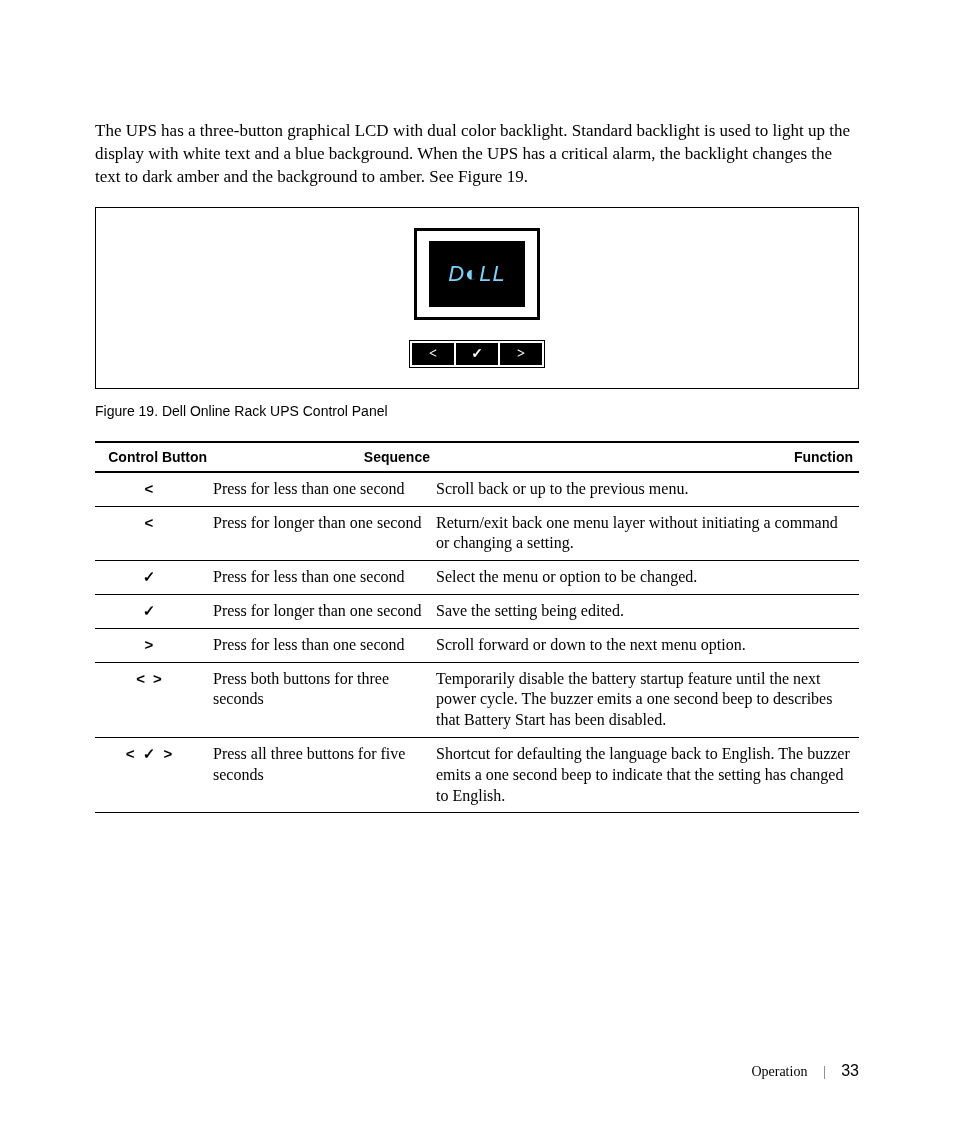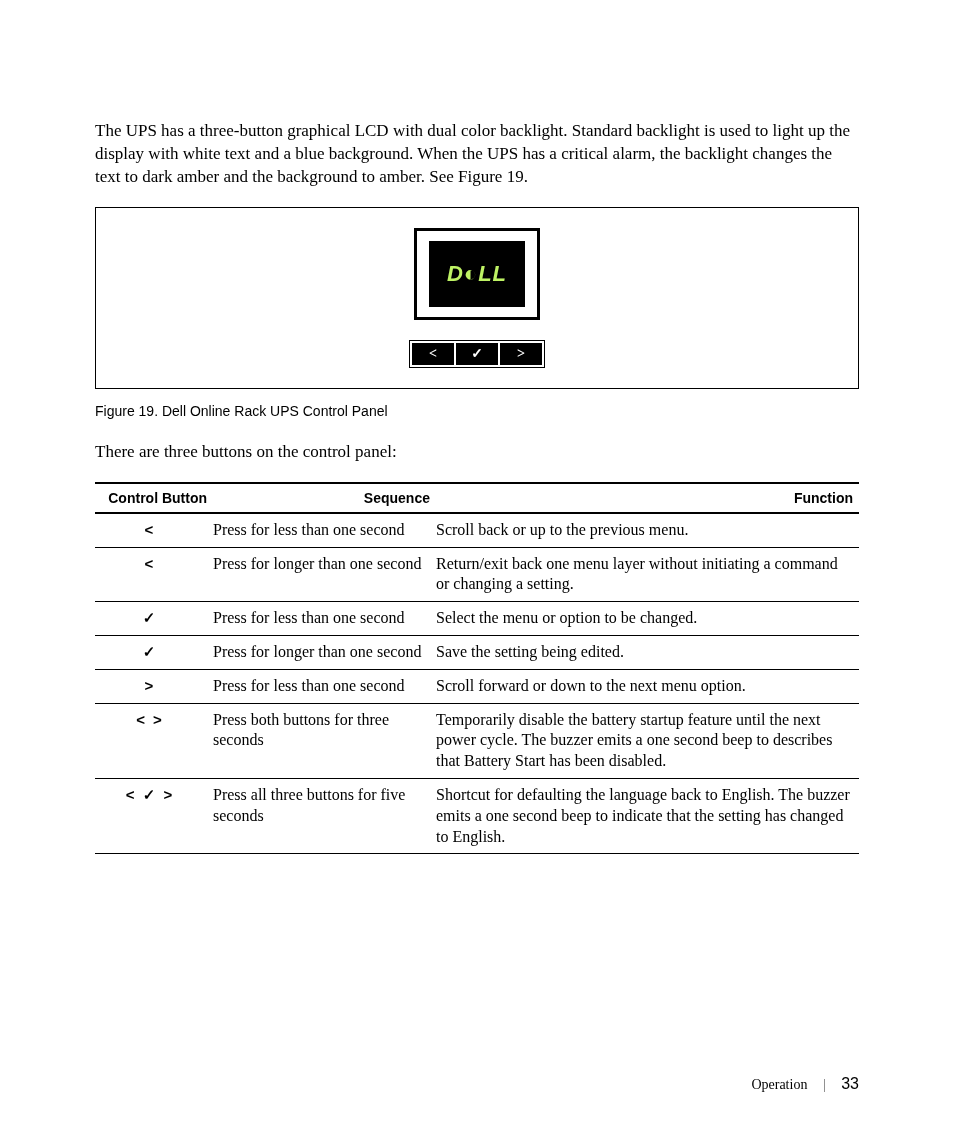--- a/index.html
+++ b/index.html
@@ -50,23 +50,23 @@
   }
   .lcd-screen {
     width: 96px;
     height: 66px;
     background: #000;
     display: flex;
     align-items: center;
     justify-content: center;
   }
   .lcd-screen span {
-    color: #bef264;
-    font-family: Arial, Helvetica, sans-serif;
-    font-weight: 700;
+    color: #7dd3fc;
+    font-family: Arial, Helvetica, sans-serif;
+    font-weight: 400;
     font-size: 22px;
     letter-spacing: 1px;
     font-style: italic;
   }
   .button-bar {
     border: 1px solid #000;
     padding: 2px;
     display: flex;
     gap: 2px;
   }
@@ -136,21 +136,21 @@
     width: 110px;
     text-align: center;
     font-family: Arial, Helvetica, sans-serif;
     font-weight: 900;
   }
   table.functions th.col-btn { text-align: right; }
   table.functions td.col-btn { font-size: 15px; letter-spacing: 2px;}
   table.functions th.col-seq, table.functions td.col-seq { width: 215px; }
   .footer {
     position: absolute;
-    bottom: 52px;
+    bottom: 65px;
     right: 95px;
     font-size: 14px;
   }
   .footer .section-name {
     font-family: Georgia, serif;
   }
   .footer .sep {
     margin: 0 12px;
     color: #666;
   }
@@ -181,21 +181,20 @@
           <span class="glyph">✓</span>
         </div>
       <div class="cell">
           <span class="glyph">&gt;</span>
         </div>
     </div>
   </div>
 
   <p class="fig-caption">Figure 19. Dell Online Rack UPS Control Panel</p>
 
-  <p class="body">There are three buttons on the control panel:</p>
 
 
 
 
   <table class="functions">
     <thead>
       <tr>
         <th class="col-btn">Control Button</th>
         <th class="col-seq">Sequence</th>
         <th>Function</th>

